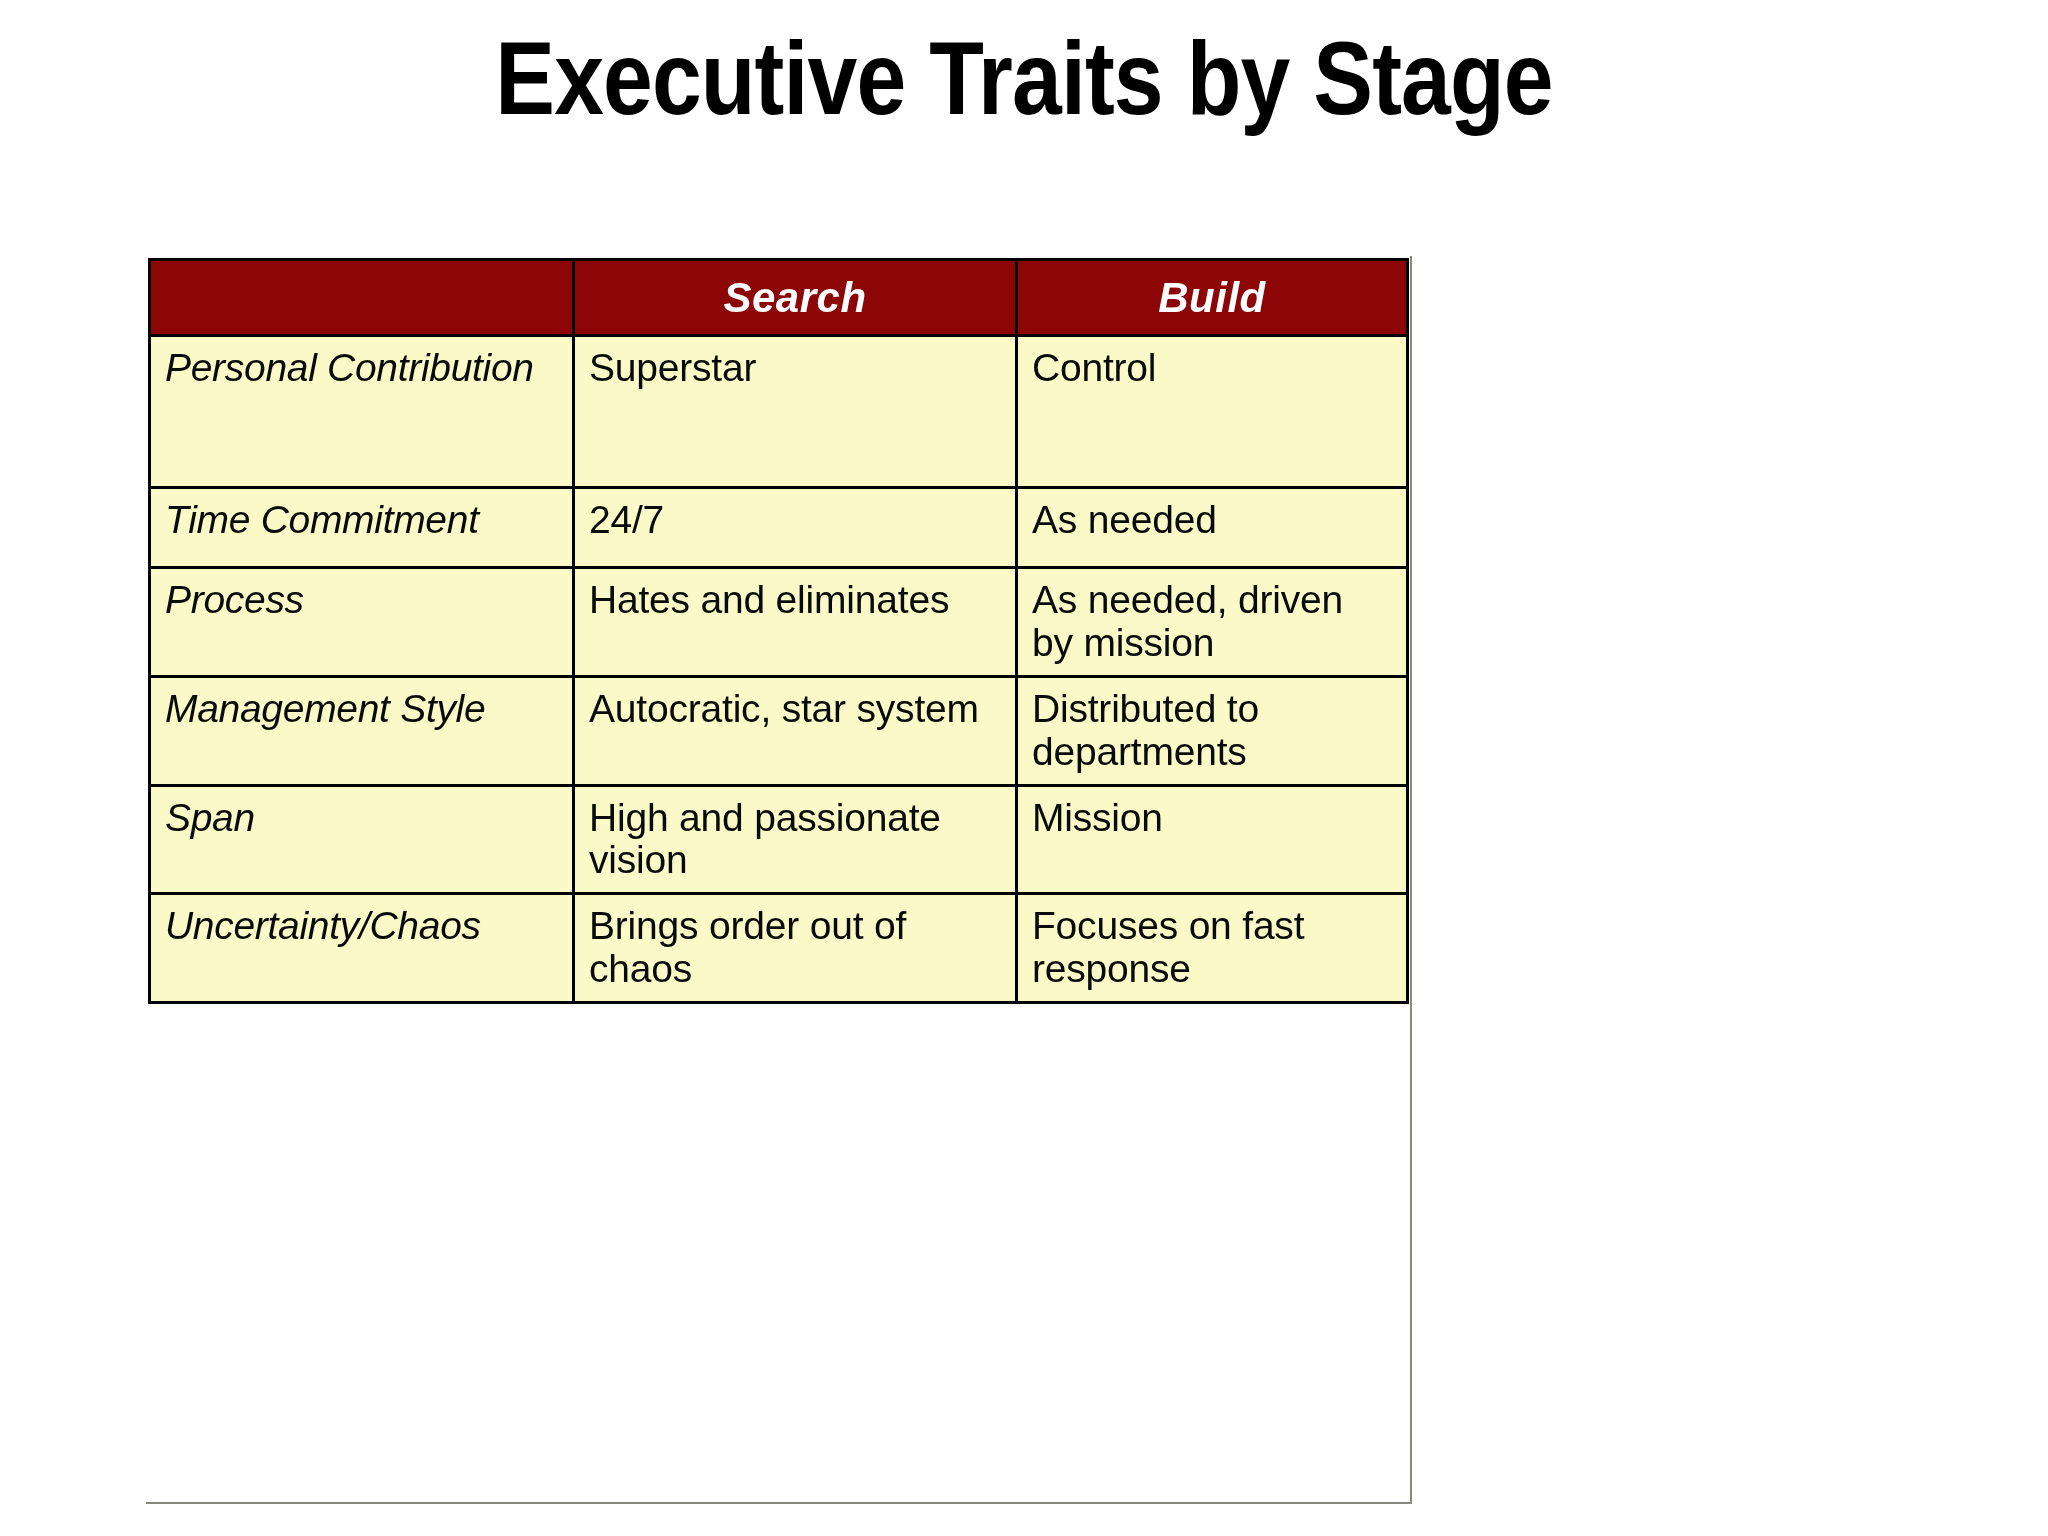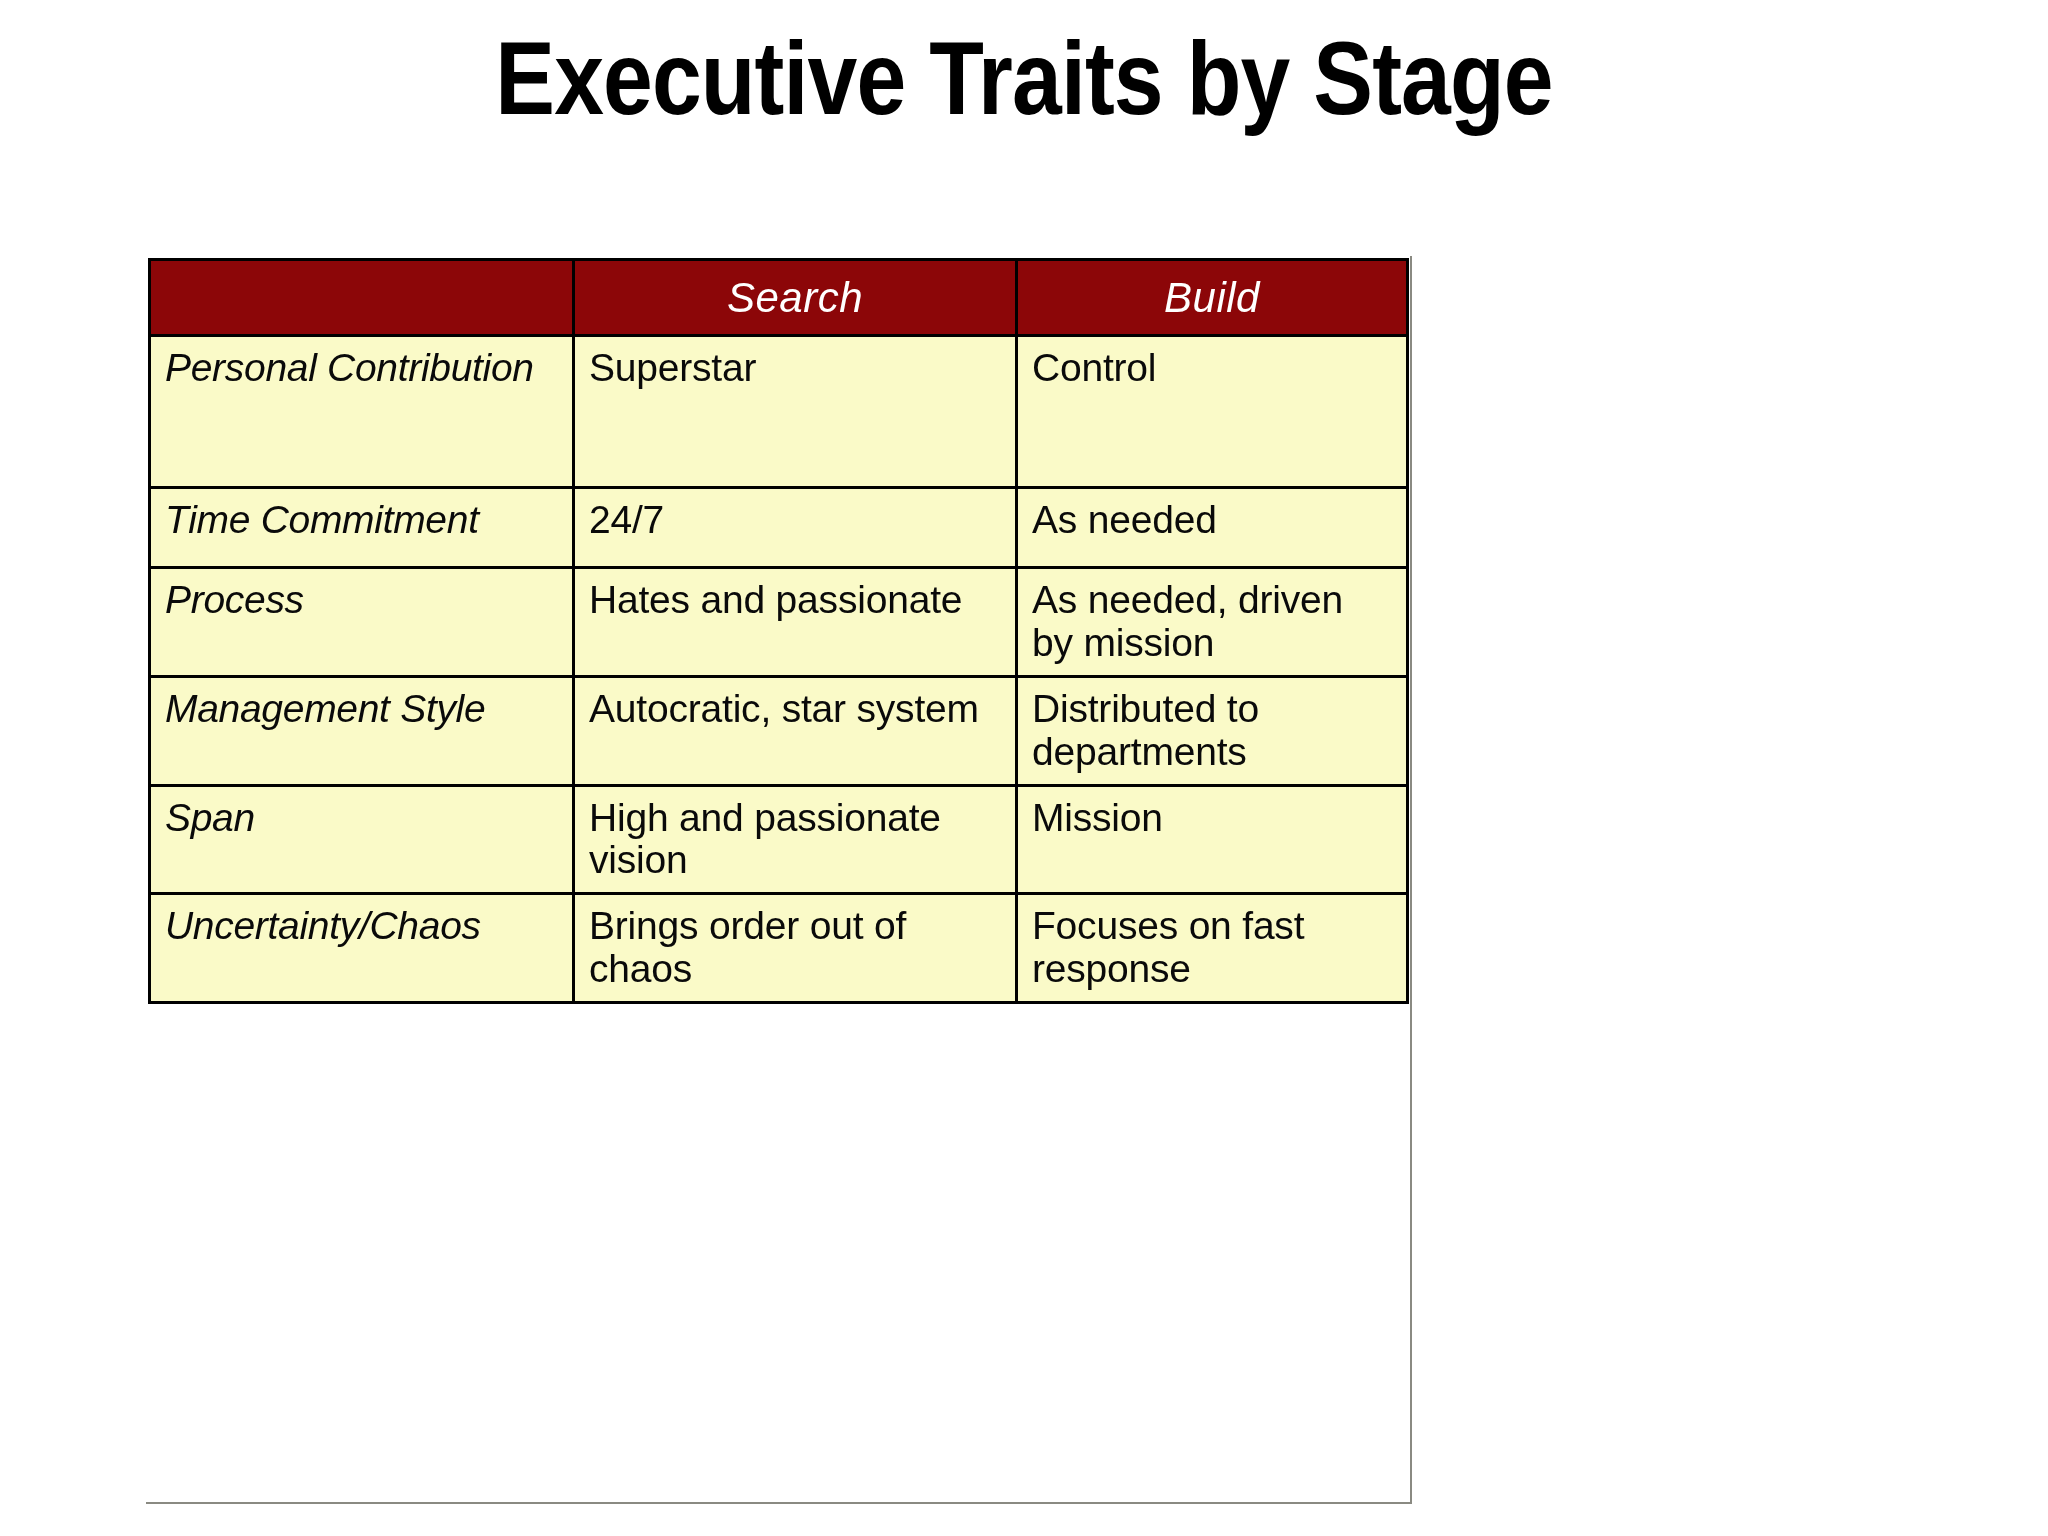--- a/index.html
+++ b/index.html
@@ -52,21 +52,21 @@
   #traits-table thead tr {
     height: 76px;
   }
   #traits-table thead th {
     background: #8C0608;
     color: #ffffff;
     border: 3px solid #000000;
     border-bottom: 3px solid #000000;
     padding: 0 10px;
     font-family: "Liberation Sans", sans-serif;
-    font-weight: normal;
+    font-weight: bold;
     font-style: italic;
     font-size: 42px;
     line-height: 1;
     text-align: center;
     vertical-align: middle;
     letter-spacing: 0.5px;
   }
   #traits-table thead th.blank-head {
     color: transparent;
   }
@@ -141,21 +141,21 @@
 
     <tr class="row-h-sm">
       <td class="trait-cell">Time Commitment</td>
       <td class="value-cell">24/7</td>
       <td class="value-cell">As needed</td>
     </tr>
 
 
     <tr class="row-h-sm">
       <td class="trait-cell">Process</td>
-      <td class="value-cell">Hates and passionate</td>
+      <td class="value-cell">Hates and eliminates</td>
       <td class="value-cell">As needed, driven by mission</td>
     </tr>
 
     <tr class="row-h-md">
       <td class="trait-cell">Management Style</td>
       <td class="value-cell">Autocratic, star system</td>
       <td class="value-cell">Distributed to departments</td>
     </tr>
 
 

